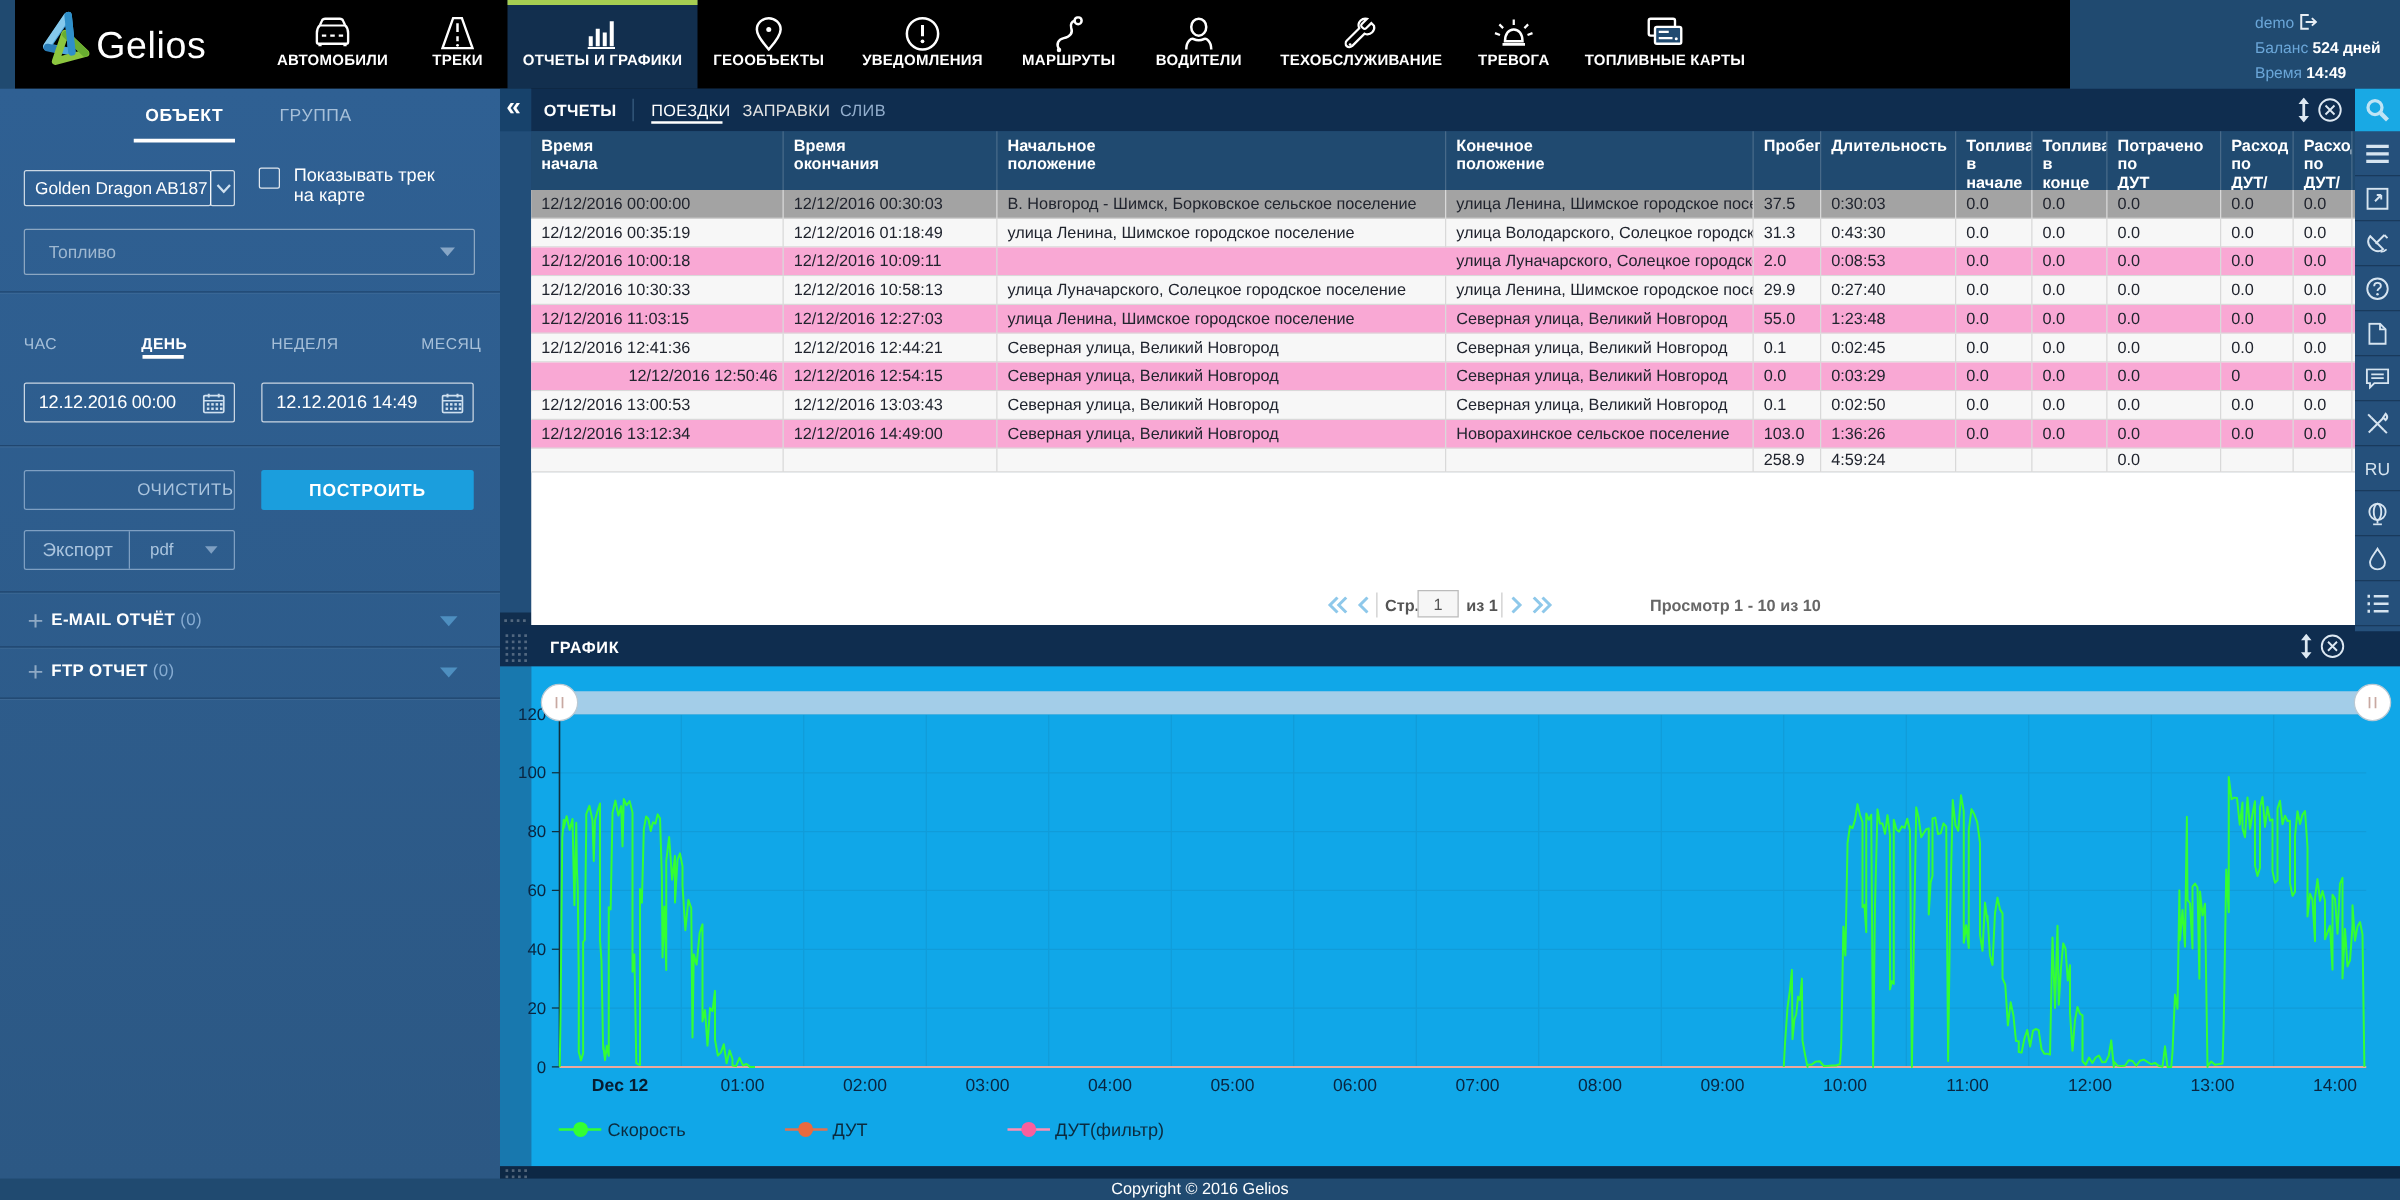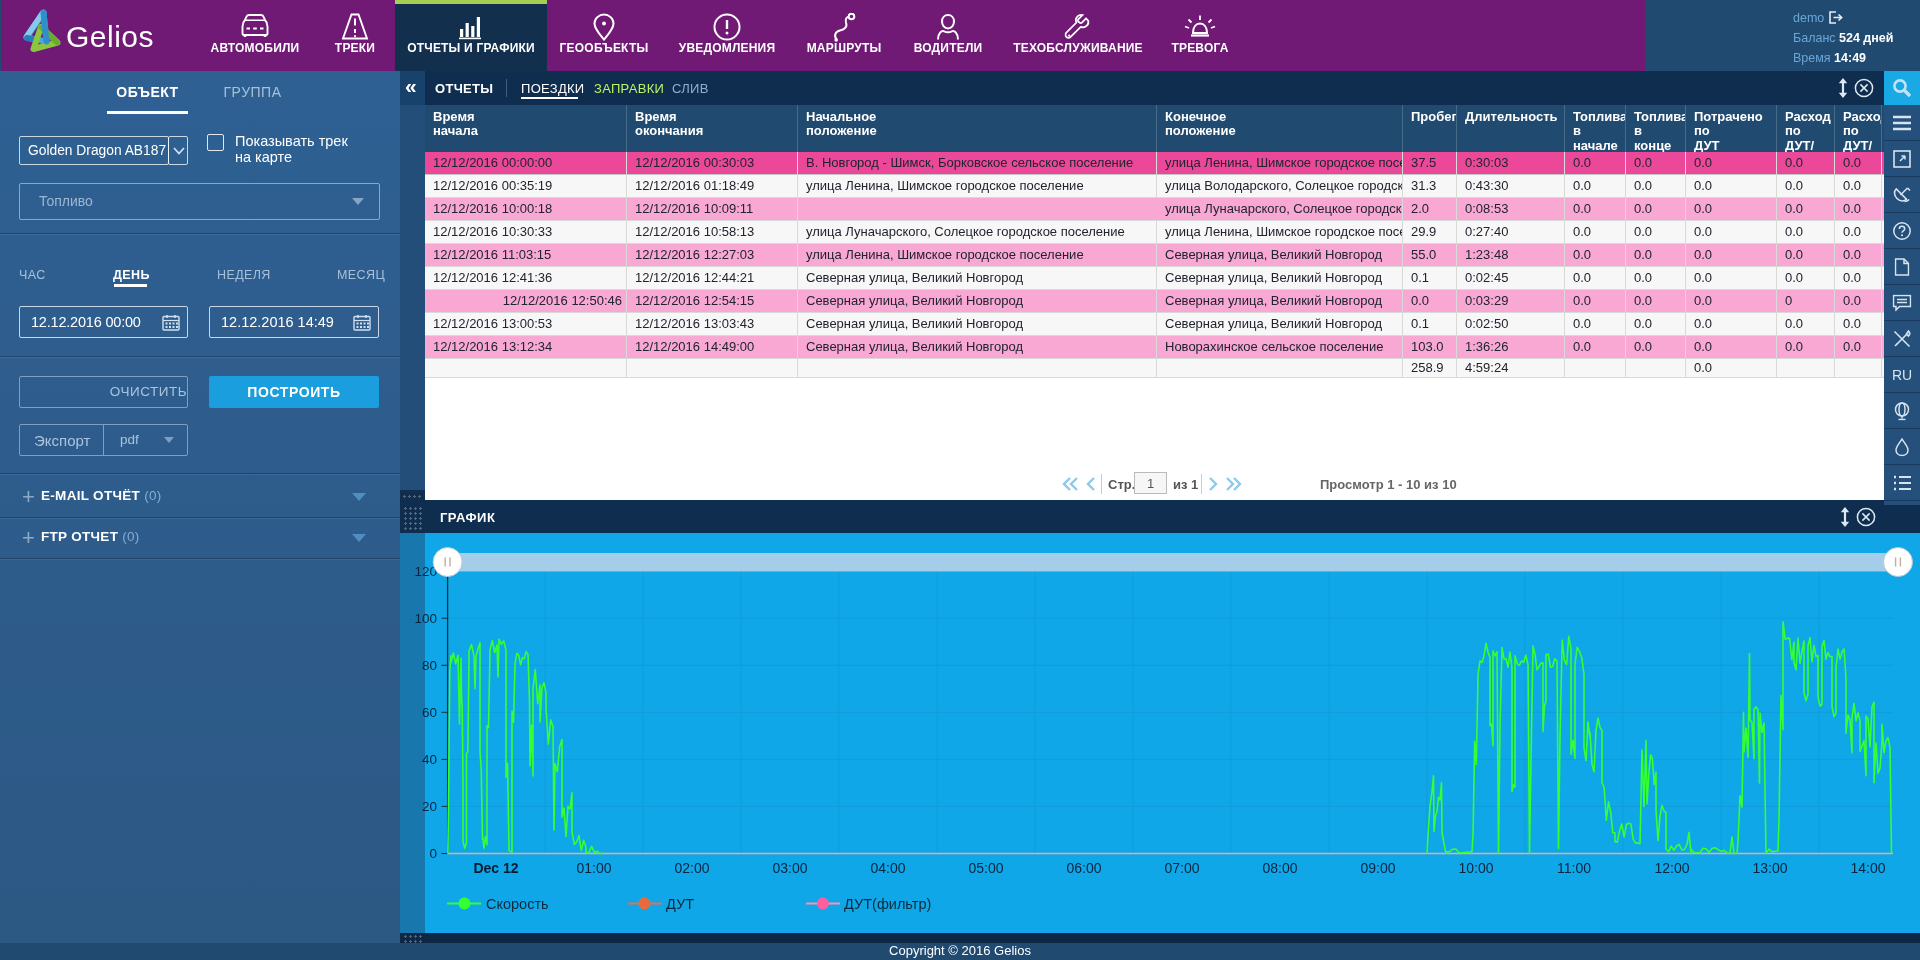--- a/index.html
+++ b/index.html
@@ -1,21 +1,21 @@
 <!DOCTYPE html>
 <html lang="ru"><head>
 <meta charset="utf-8">
 <title>Gelios</title>
 <style>
 html,body{margin:0;padding:0;width:1920px;height:960px;overflow:hidden;background:#204a70;
   font-family:"Liberation Sans",sans-serif;-webkit-font-smoothing:antialiased;}
 *{box-sizing:border-box;}
 #page{position:relative;width:1920px;height:960px;}
 
-#topnav{position:absolute;left:1px;top:0;width:1644px;height:71px;background:#701a75;}
+#topnav{position:absolute;left:12px;top:0;width:1644px;height:71px;background:#000000;}
 .nav-item{position:absolute;top:0;height:71px;color:#fff;text-align:center;}
 .nav-item .lbl{position:absolute;left:50%;transform:translateX(-50%);top:41px;white-space:nowrap;
   font-size:12px;font-weight:bold;color:#fff;letter-spacing:.2px;}
 .nav-item svg{position:absolute;left:50%;transform:translateX(-50%);top:13px;}
 #nav-active{position:absolute;left:394px;top:0;width:152px;height:71px;background:#122f4e;
   border-top:4px solid #a6ce52;}
 #logo{position:absolute;left:22px;top:9px;}
 #logotext{position:absolute;left:65px;top:20px;font-size:30px;color:#fff;letter-spacing:.5px;}
 #userinfo{position:absolute;left:1792px;top:8px;font-size:12.5px;color:#6aa6d8;line-height:20px;white-space:nowrap;}
 #userinfo b{color:#fff;font-weight:bold;}
@@ -49,21 +49,21 @@
 #secbar .t{position:absolute;top:10px;font-size:13px;letter-spacing:.3px;}
 #graphhdr{position:absolute;left:400px;top:500px;width:1520px;height:33px;background:#0f2d4f;}
 #graphhdr .t{position:absolute;left:40px;top:10px;color:#fff;font-weight:bold;font-size:13px;letter-spacing:.5px;}
 
 #thead{position:absolute;left:425px;top:105px;width:1459px;height:47px;background:#204a70;}
 #thead .hc{position:absolute;top:0;height:47px;color:#fff;font-size:13px;font-weight:bold;
   padding:5px 4px 0 8px;line-height:14.3px;border-right:1px solid rgba(255,255,255,.18);overflow:hidden;}
 #tbody{position:absolute;left:425px;top:152px;width:1459px;height:226px;background:#fff;font-size:13px;color:#20242e;}
 .trow{position:absolute;left:0;width:1459px;height:23px;border-bottom:1px solid #d9d9d9;background:#f9a8d4;}
 .trow.alt{background:#f7f7f7;}
-.trow.sel{background:#ec4899;border-bottom:1px solid #c6c6c6;}
+.trow.sel{background:#a3a3a3;border-bottom:1px solid #c6c6c6;}
 .trow .c{position:absolute;top:0;height:23px;line-height:22px;padding:0 4px 0 8px;border-right:1px solid #d9d9d9;
   overflow:hidden;white-space:nowrap;}
 #whitebelow{position:absolute;left:425px;top:378px;width:1459px;height:122px;background:#fff;}
 #pag{position:absolute;left:425px;top:466px;width:1459px;height:34px;font-size:13px;color:#666;}
 
 #rtoolbar{position:absolute;left:1884px;top:71px;width:36px;height:434px;background:#25507b;}
 #rtoolbar .cell{position:absolute;left:0;width:36px;height:36px;border-bottom:1px solid rgba(10,30,55,.45);}
 #rtoolbar svg{position:absolute;left:50%;top:50%;transform:translate(-50%,-50%);}
 #searchbtn{position:absolute;left:1884px;top:71px;width:36px;height:34px;background:#19a9e4;z-index:6;}
 
@@ -154,20 +154,29 @@
     </svg>
     <div class="lbl">ТЕХОБСЛУЖИВАНИЕ</div>
   </div>
   <div class="nav-item" style="left:1149px;width:100px;">
     <svg width="34" height="28" viewBox="0 0 34 28" fill="none" stroke="#fff" stroke-width="2">
       <path d="M10 20 C10 14 13 10.5 17 10.5 C21 10.5 24 14 24 20 Z"></path>
       <path d="M8 22.5 L26 22.5" stroke-width="2.2"></path>
       <path d="M17 7 L17 2.5 M8.5 9.5 L5.5 6.5 M25.5 9.5 L28.5 6.5 M6 15 L2 13.5 M28 15 L32 13.5" stroke-width="1.8"></path>
     </svg>
     <div class="lbl">ТРЕВОГА</div>
+  </div>
+  <div class="nav-item" style="left:1260px;width:120px;">
+    <svg width="30" height="26" viewBox="0 0 30 26" fill="none" stroke="#fff" stroke-width="1.9">
+      <rect x="2" y="2" width="21" height="13.5" rx="1.5"></rect>
+      <rect x="7" y="8.5" width="21" height="13.5" rx="1.5" fill="#204a70"></rect>
+      <path d="M10 12.5 L18 12.5 M10 17.5 L21 17.5"></path>
+      <circle cx="24" cy="18" r="1.2" fill="#fff" stroke="none"></circle>
+    </svg>
+    <div class="lbl">ТОПЛИВНЫЕ КАРТЫ</div>
   </div>
   <div id="userinfo">
     demo <svg width="15" height="13" viewBox="0 0 15 13" style="vertical-align:-2px" fill="none" stroke="#e8eef4" stroke-width="1.6">
           <path d="M8 1 L2 1 L2 12 L8 12 M5.5 6.5 L13 6.5 M10.5 3.5 L13.7 6.5 L10.5 9.5"></path>
         </svg><br>
     Баланс <b>524 дней</b><br>
     Время <b>14:49</b>
   </div>
 </div>
 
@@ -261,21 +270,21 @@
         <div class="dots" style="left:2px;top:4px;width:21px;height:36px;"></div>
       </div>
   <div class="chev">«</div>
 </div>
 
 <div id="secbar">
   <div class="t" style="left:10px;color:#fff;font-weight:bold;">ОТЧЕТЫ</div>
   <div style="position:absolute;left:81px;top:8px;width:1px;height:18px;background:#3a5f82;"></div>
   <div class="t" style="left:96px;color:#fff;">ПОЕЗДКИ</div>
   <div style="position:absolute;left:96px;top:26px;width:57px;height:2px;background:#fff;"></div>
-  <div class="t" style="left:169px;color:#bef264;text-align:right;">ЗАПРАВКИ</div>
+  <div class="t" style="left:169px;color:#e5e5e5;text-align:right;">ЗАПРАВКИ</div>
   <div class="t" style="left:247px;color:#93aecd;">СЛИВ</div>
   <svg width="12" height="20" viewBox="0 0 12 20" style="position:absolute;left:1412px;top:7px;" fill="#dde8f2">
     <path d="M6 0 L10.2 5.2 L7.1 5.2 L7.1 14.8 L10.2 14.8 L6 20 L1.8 14.8 L4.9 14.8 L4.9 5.2 L1.8 5.2 Z"></path>
   </svg>
   <svg width="20" height="20" viewBox="0 0 20 20" style="position:absolute;left:1429px;top:7px;" fill="none" stroke="#dde8f2" stroke-width="1.5">
     <circle cx="10" cy="10" r="8.6"></circle>
         <path d="M6.4 6.4 L13.6 13.6 M13.6 6.4 L6.4 13.6"></path>
   </svg>
 </div>
 

